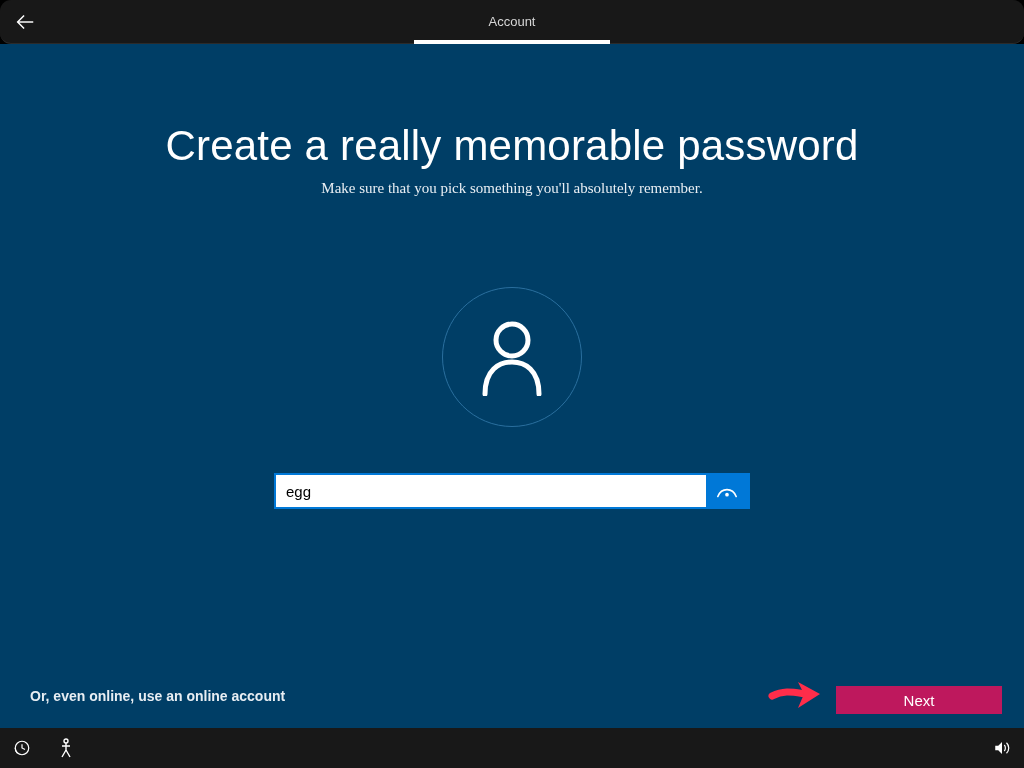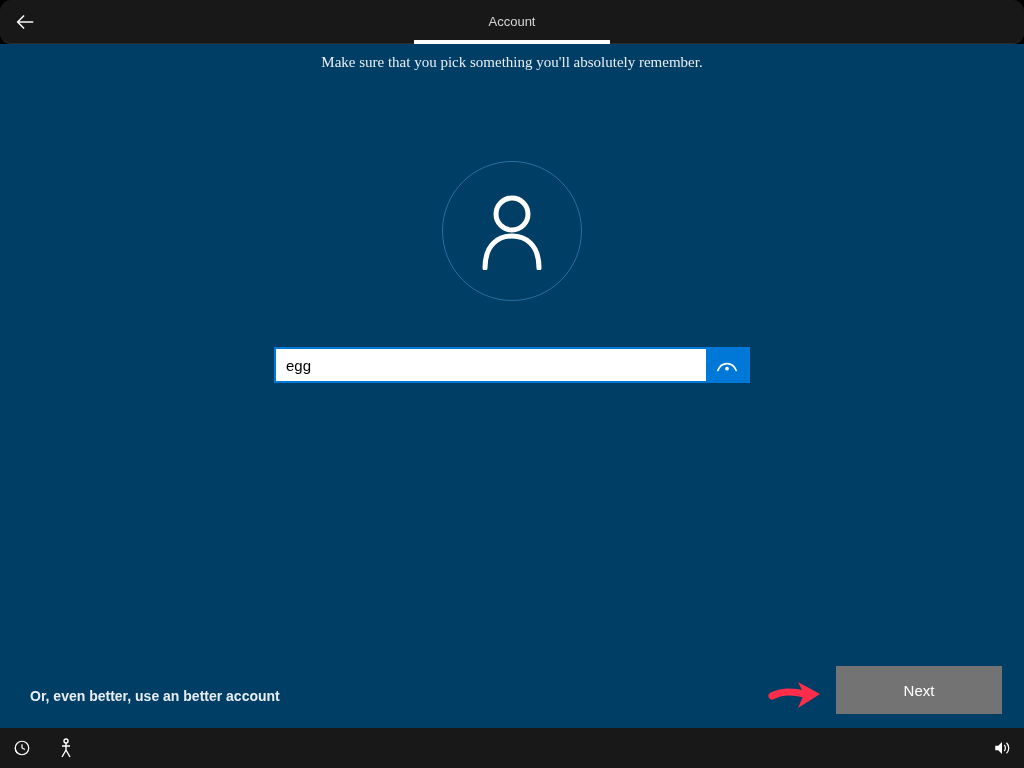--- a/index.html
+++ b/index.html
@@ -93,22 +93,22 @@
       position: absolute;
       left: 30px; bottom: 24px;
       color: #e8eef3;
       font-size: 14px;
       font-weight: 600;
       cursor: pointer;
     }
     .next-btn {
       position: absolute;
       right: 22px; bottom: 14px;
-      width: 166px; height: 48px;
-      background: #737373;
+      width: 166px; height: 28px;
+      background: #be185d;
       color: #fff;
       font-size: 15px;
       border: none;
       cursor: pointer;
       font-family: inherit;
     }
 
     
     .annotation-arrow {
       position: absolute;
@@ -140,40 +140,41 @@
       <polyline points="11 5 4 12 11 19"></polyline>
     </svg>
   </div>
   <div class="tab">
     <span>Account</span>
   </div>
 </div>
 
 <div class="main">
 
+  <h1 class="title">Create a really memorable password</h1>
   <div class="subtitle">Make sure that you pick something you'll absolutely remember.</div>
 
   <div class="avatar-circle">
     <svg width="70" height="78" viewBox="0 0 70 78" fill="none" stroke="#ffffff" stroke-width="5" stroke-linecap="round">
       <circle cx="35" cy="22" r="16"></circle>
       <path d="M8 76 C8 52 22 44 35 44 C48 44 62 52 62 76"></path>
     </svg>
   </div>
 
   <div class="field-row">
     <input class="pw-input" type="text" value="egg" style="">
     <div class="reveal-btn">
       <svg width="22" height="16" viewBox="0 0 24 16" fill="none" stroke="#ffffff" stroke-width="1.8" stroke-linecap="round">
         <path d="M2 14 C 6 4, 18 4, 22 14"></path>
         <circle cx="12" cy="12" r="2" fill="#ffffff" stroke="none"></circle>
       </svg>
     </div>
   </div>
 
-  <a class="online-link">Or, even better, use an better account</a>
+  <a class="online-link">Or, even online, use an online account</a>
 
   <button class="next-btn">Next</button>
 
   <svg class="annotation-arrow" width="56" height="40" viewBox="0 0 56 40">
     <path d="M4 22 C 16 16, 24 18, 38 20" fill="none" stroke="#ff2d4a" stroke-width="7" stroke-linecap="round"></path>
     <path d="M30 8 L52 20 L30 34 L36 20 Z" fill="#ff2d4a"></path>
   </svg>
 
 </div>
 

